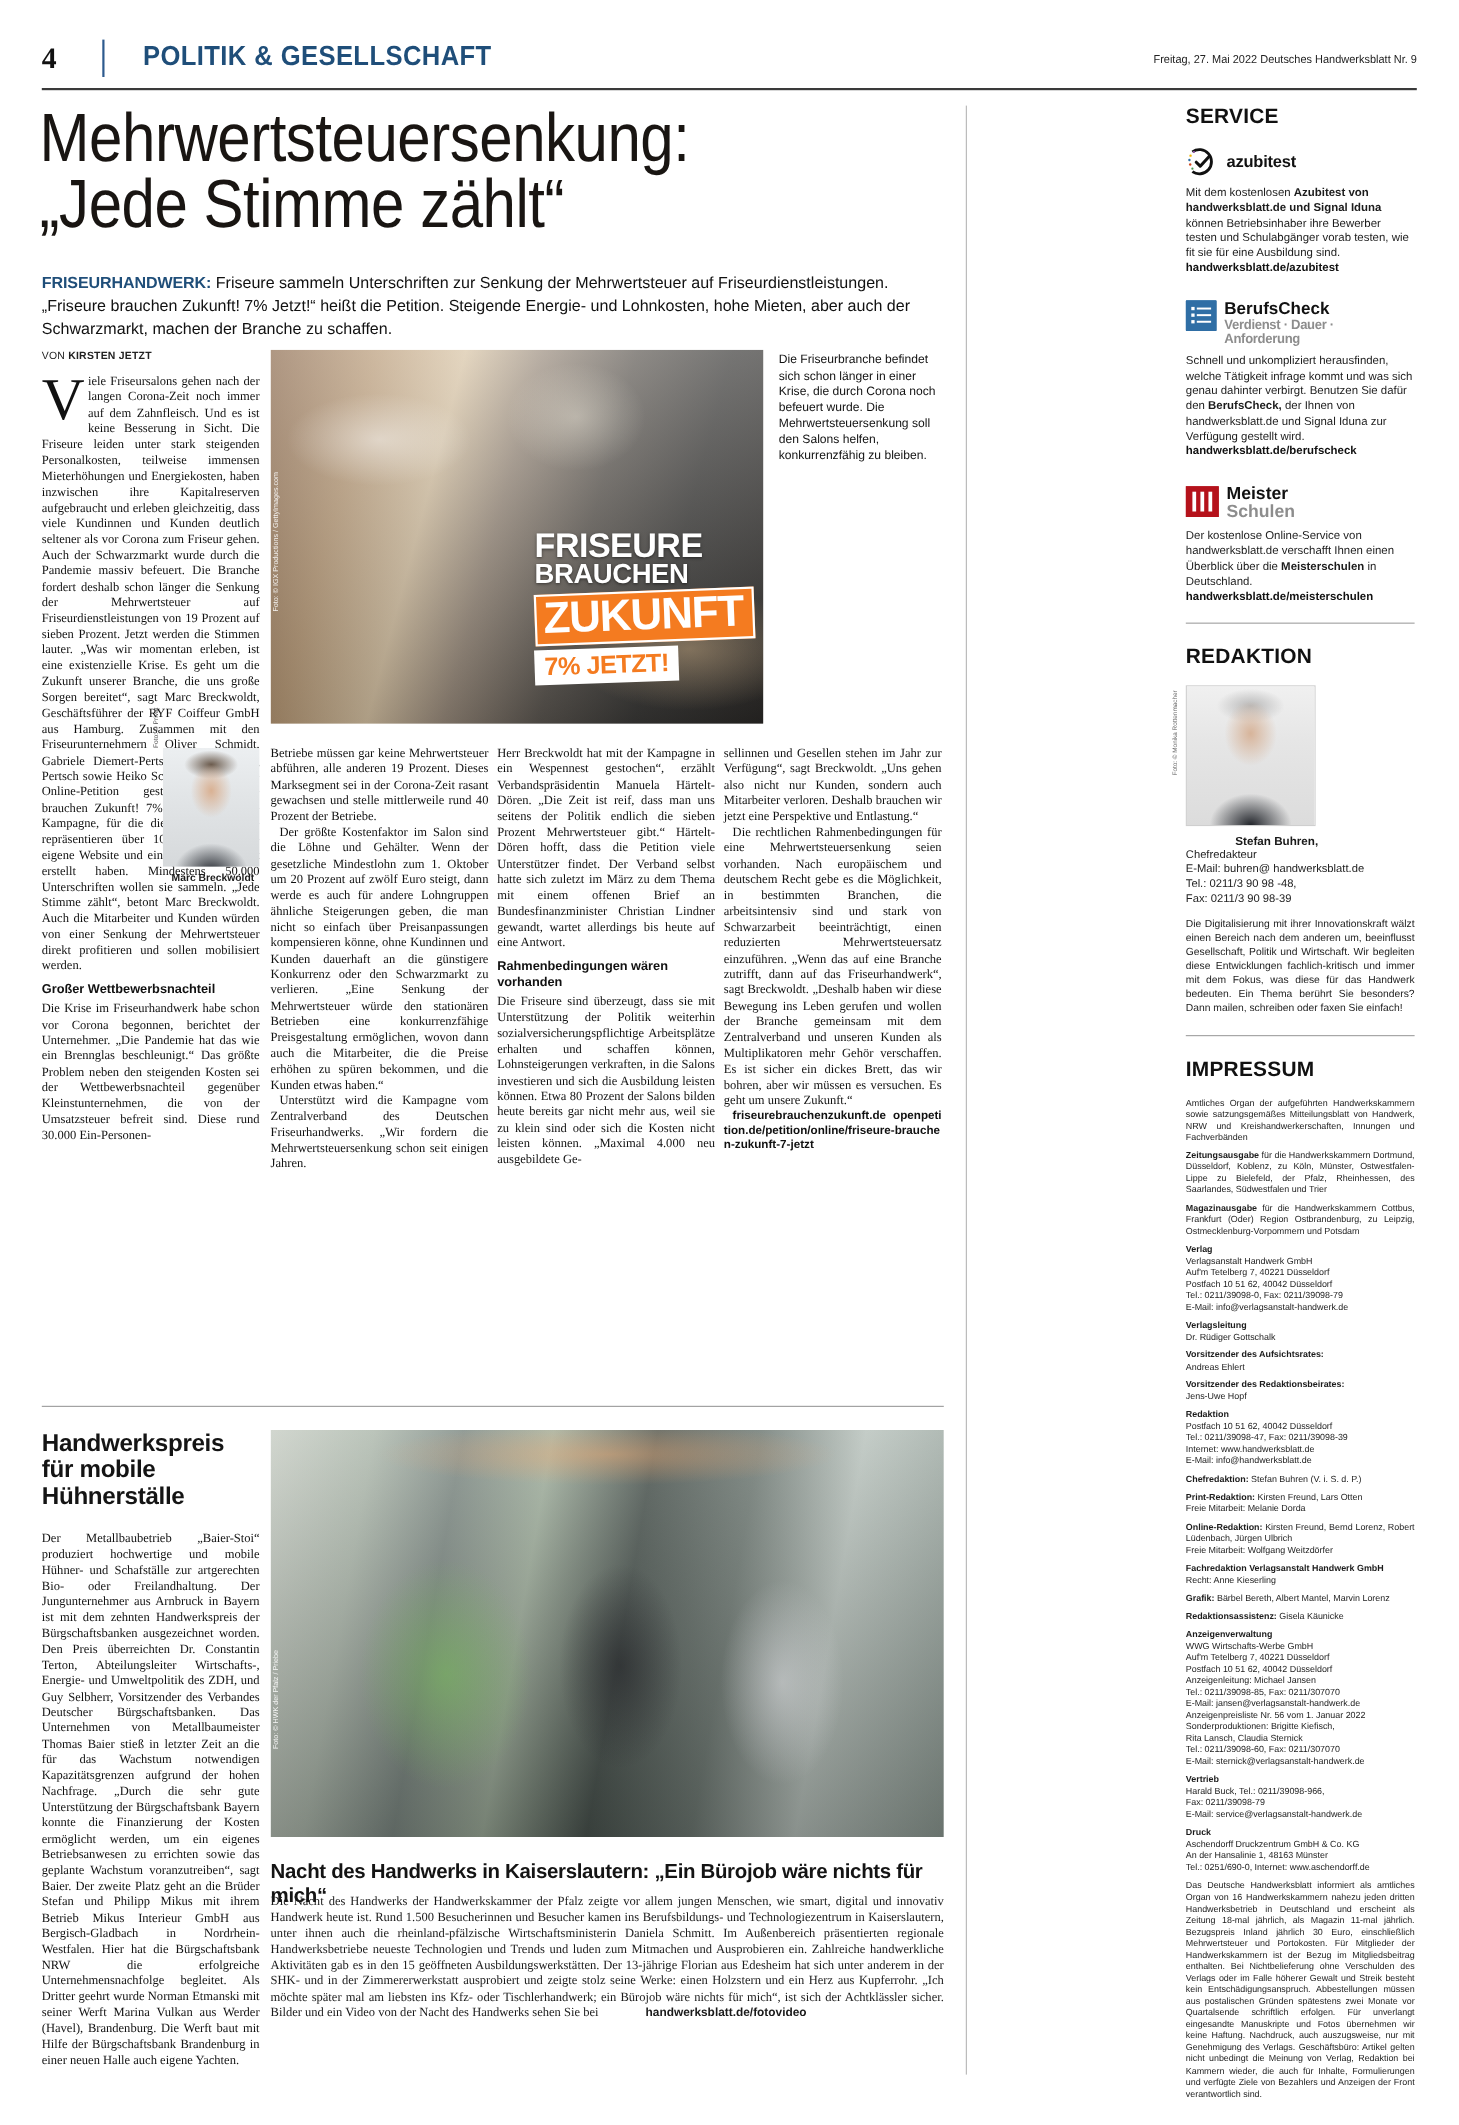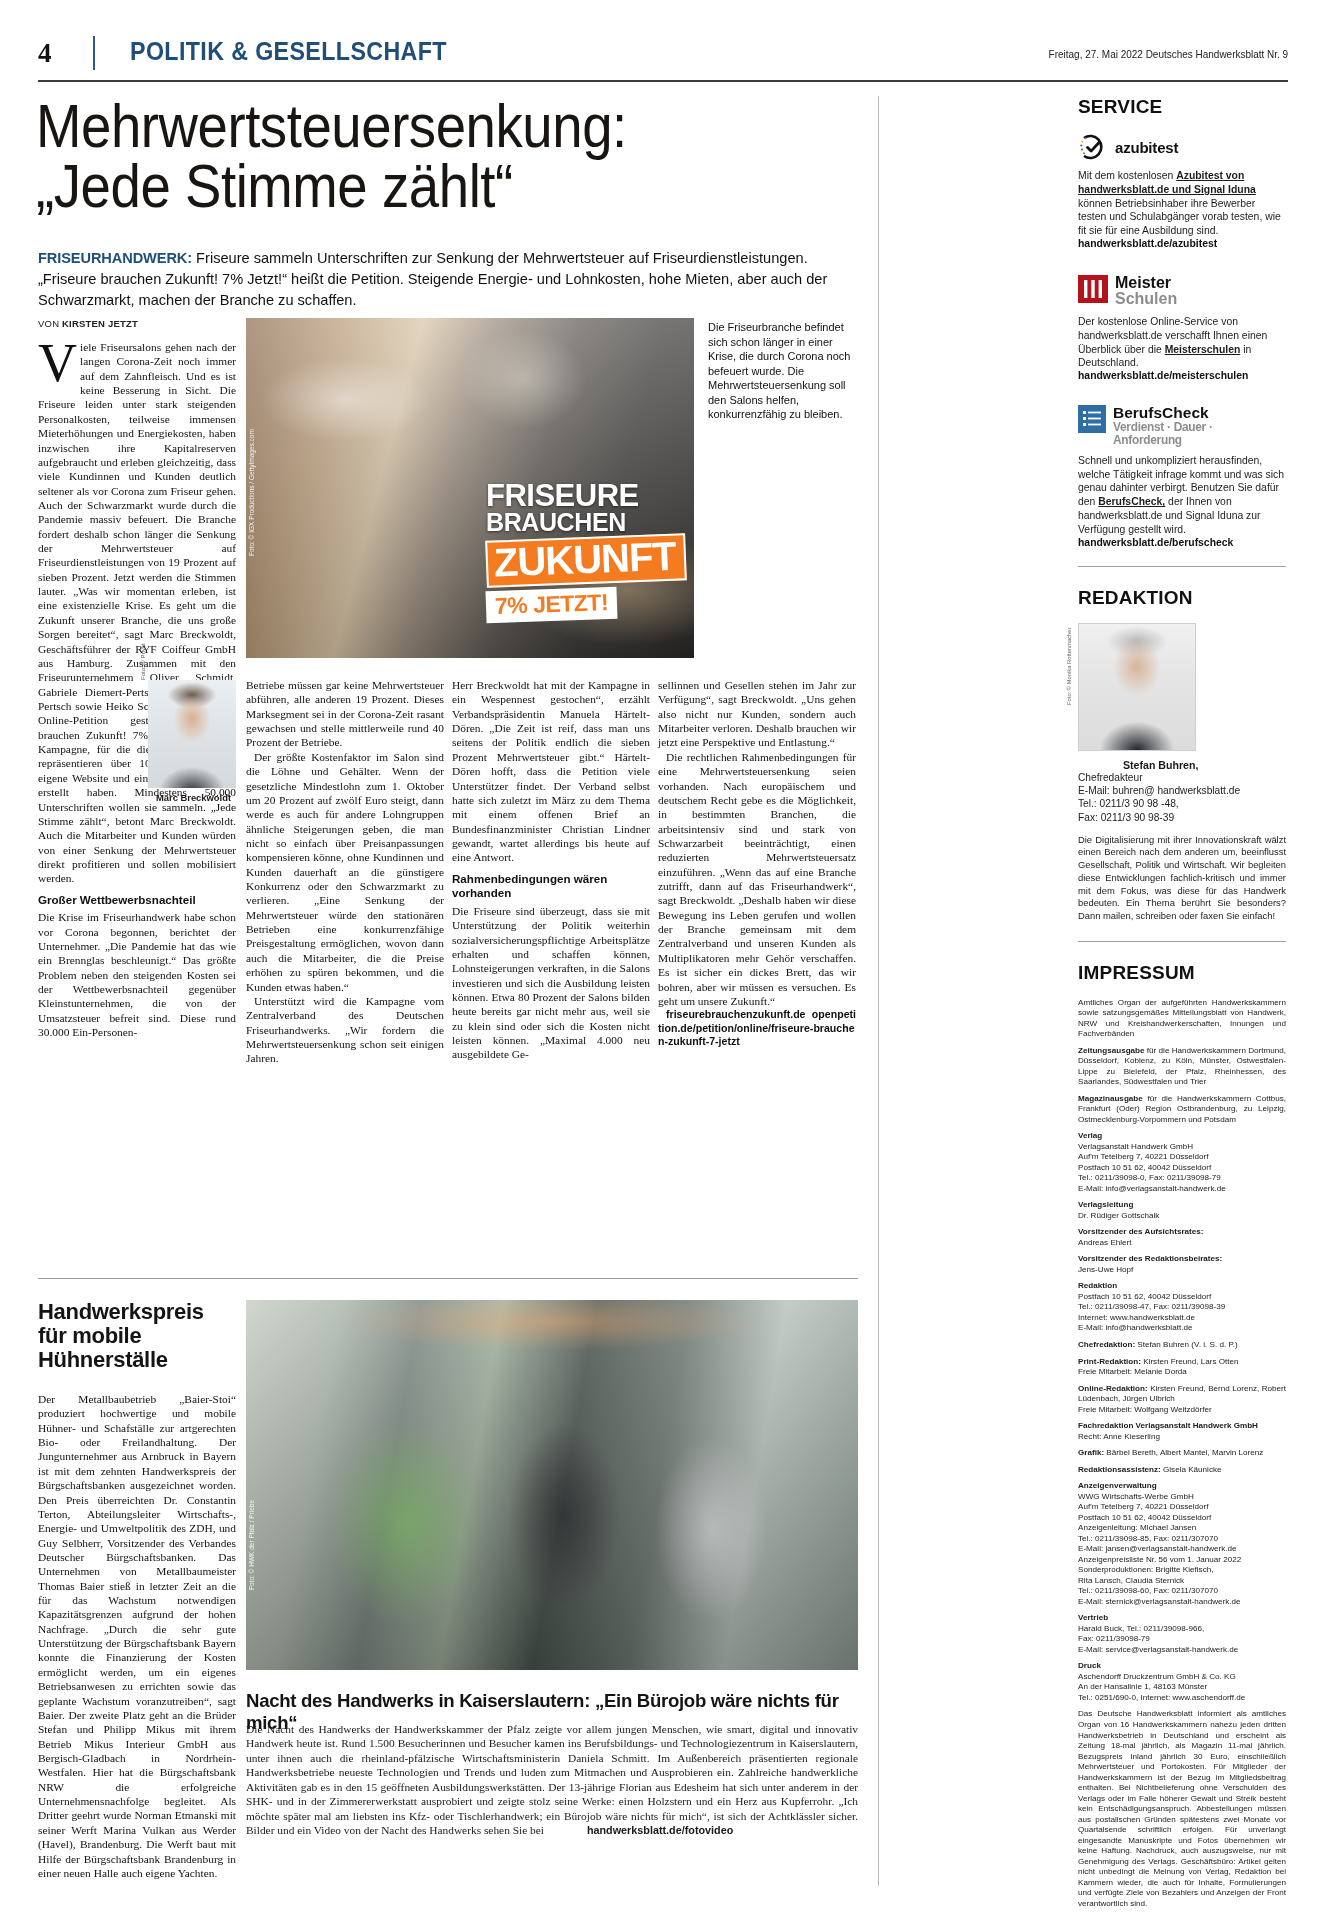--- a/index.html
+++ b/index.html
@@ -96,21 +96,21 @@
   .h3-bottom { position: absolute; left: 246px; top: 1690px; width: 614px;
     font-size: 18.6px; font-weight: bold; color: #141414; letter-spacing: -0.3px; }
   .bottom-text { position: absolute; left: 246px; top: 1722px; width: 612px;
     font-family: "Liberation Serif", serif; font-size: 11.4px; line-height: 1.27; text-align: justify; }
   .bottom-text .url { font-family: "Liberation Sans", sans-serif; font-weight: bold; font-size: 10.8px; padding-left: 40px; }
   .side-rule-v { position: absolute; left: 878px; top: 96px; width: 1px; height: 1790px; background: #b5b5b5; }
   .side-col { position: absolute; left: 1078px; top: 96px; width: 208px; }
   .side-h { font-size: 19px; font-weight: bold; letter-spacing: 0.2px; color: #111; margin-bottom: 14px; }
   .side-block { margin-bottom: 18px; }
   .side-body { font-size: 10.4px; line-height: 1.33; color: #1c1c1c; }
-  .side-body b { font-weight: bold; text-decoration: underline; }
+  .side-body b { font-weight: bold; }
   .side-url { font-size: 10.4px; font-weight: bold; color: #111; }
   .side-hr { height: 1px; background: #9e9e9e; margin: 18px 0 20px 0; }
 
   
   .logo-row { display: flex; align-items: center; gap: 7px; margin-bottom: 7px; }
   .azubitest-mark { width: 30px; height: 30px; position: relative; flex: none; }
   .azubitest-word { font-size: 15px; font-weight: bold; letter-spacing: -0.2px; color: #111; text-align: right; }
 
   .bc-mark { width: 28px; height: 28px; background: #2f6ea5; flex: none; position: relative; border-radius: 1px; }
   .bc-text-1 { font-size: 15.5px; font-weight: bold; line-height: 1; color: #111; }
@@ -274,41 +274,20 @@
           </svg>
         </span>
         <span class="azubitest-word">azubitest</span>
       </div>
       <div class="side-body">
         <span>Mit dem kostenlosen </span><b>Azubitest von handwerksblatt.de und Signal Iduna</b><span> können Betriebsinhaber ihre Bewerber testen und Schulabgänger vorab testen, wie fit sie für eine Ausbildung sind.</span>
       </div>
       <div class="side-url">handwerksblatt.de/azubitest</div>
     </div>
 
-    <div class="side-block" style="margin-top:26px;">
-      <div class="logo-row" style="align-items:flex-start;">
-        <span class="ms-mark">
-          <svg width="30" height="28" viewBox="0 0 30 28" aria-hidden="true">
-            <rect x="0" y="0" width="30" height="28" fill="#b5121b"></rect>
-            <rect x="6" y="5" width="3.4" height="18" fill="#fff"></rect>
-            <rect x="13.3" y="5" width="3.4" height="18" fill="#fff"></rect>
-            <rect x="20.6" y="5" width="3.4" height="18" fill="#fff"></rect>
-          </svg>
-        </span>
-        <span>
-          <span class="ms-text-1" style="display:block">Meister</span>
-          <span class="ms-text-2" style="display:block">Schulen</span>
-        </span>
-      </div>
-      <div class="side-body">
-        <span>Der kostenlose Online-Service von handwerksblatt.de verschafft Ihnen einen Überblick über die </span><b>Meisterschulen</b><span> in Deutschland.</span>
-      </div>
-      <div class="side-url">handwerksblatt.de/meisterschulen</div>
-    </div>
-
     <div class="side-block" style="margin-top:24px;">
       <div class="logo-row" style="align-items:flex-start;">
         <span class="bc-mark">
           <svg width="28" height="28" viewBox="0 0 28 28" aria-hidden="true">
             <rect x="0" y="0" width="28" height="28" fill="#2f6ea5"></rect>
             <rect x="5" y="6" width="3" height="3" fill="#fff"></rect>
             <rect x="10" y="6.6" width="13" height="1.8" fill="#fff"></rect>
             <rect x="5" y="12" width="3" height="3" fill="#fff"></rect>
             <rect x="10" y="12.6" width="13" height="1.8" fill="#fff"></rect>
             <rect x="5" y="18" width="3" height="3" fill="#fff"></rect>
@@ -317,20 +296,41 @@
         </span>
         <span>
           <span class="bc-text-1" style="display:block">BerufsCheck</span>
           <span class="bc-text-2" style="display:block">Verdienst · Dauer · Anforderung</span>
         </span>
       </div>
       <div class="side-body">
         <span>Schnell und unkompliziert herausfinden, welche Tätigkeit infrage kommt und was sich genau dahinter verbirgt. Benutzen Sie dafür den </span><b>BerufsCheck,</b><span> der Ihnen von handwerksblatt.de und Signal Iduna zur Verfügung gestellt wird.</span>
       </div>
       <div class="side-url">handwerksblatt.de/berufscheck</div>
+    </div>
+
+    <div class="side-block" style="margin-top:26px;">
+      <div class="logo-row" style="align-items:flex-start;">
+        <span class="ms-mark">
+          <svg width="30" height="28" viewBox="0 0 30 28" aria-hidden="true">
+            <rect x="0" y="0" width="30" height="28" fill="#b5121b"></rect>
+            <rect x="6" y="5" width="3.4" height="18" fill="#fff"></rect>
+            <rect x="13.3" y="5" width="3.4" height="18" fill="#fff"></rect>
+            <rect x="20.6" y="5" width="3.4" height="18" fill="#fff"></rect>
+          </svg>
+        </span>
+        <span>
+          <span class="ms-text-1" style="display:block">Meister</span>
+          <span class="ms-text-2" style="display:block">Schulen</span>
+        </span>
+      </div>
+      <div class="side-body">
+        <span>Der kostenlose Online-Service von handwerksblatt.de verschafft Ihnen einen Überblick über die </span><b>Meisterschulen</b><span> in Deutschland.</span>
+      </div>
+      <div class="side-url">handwerksblatt.de/meisterschulen</div>
     </div>
 
     <div class="side-hr"></div>
 
     <div class="side-h">REDAKTION</div>
     <div class="editor-photo">
       <div class="ph ph-face"></div>
     </div>
     <div class="ed-name">Stefan Buhren,</div>
     <div class="ed-meta">Chefredakteur</div>

